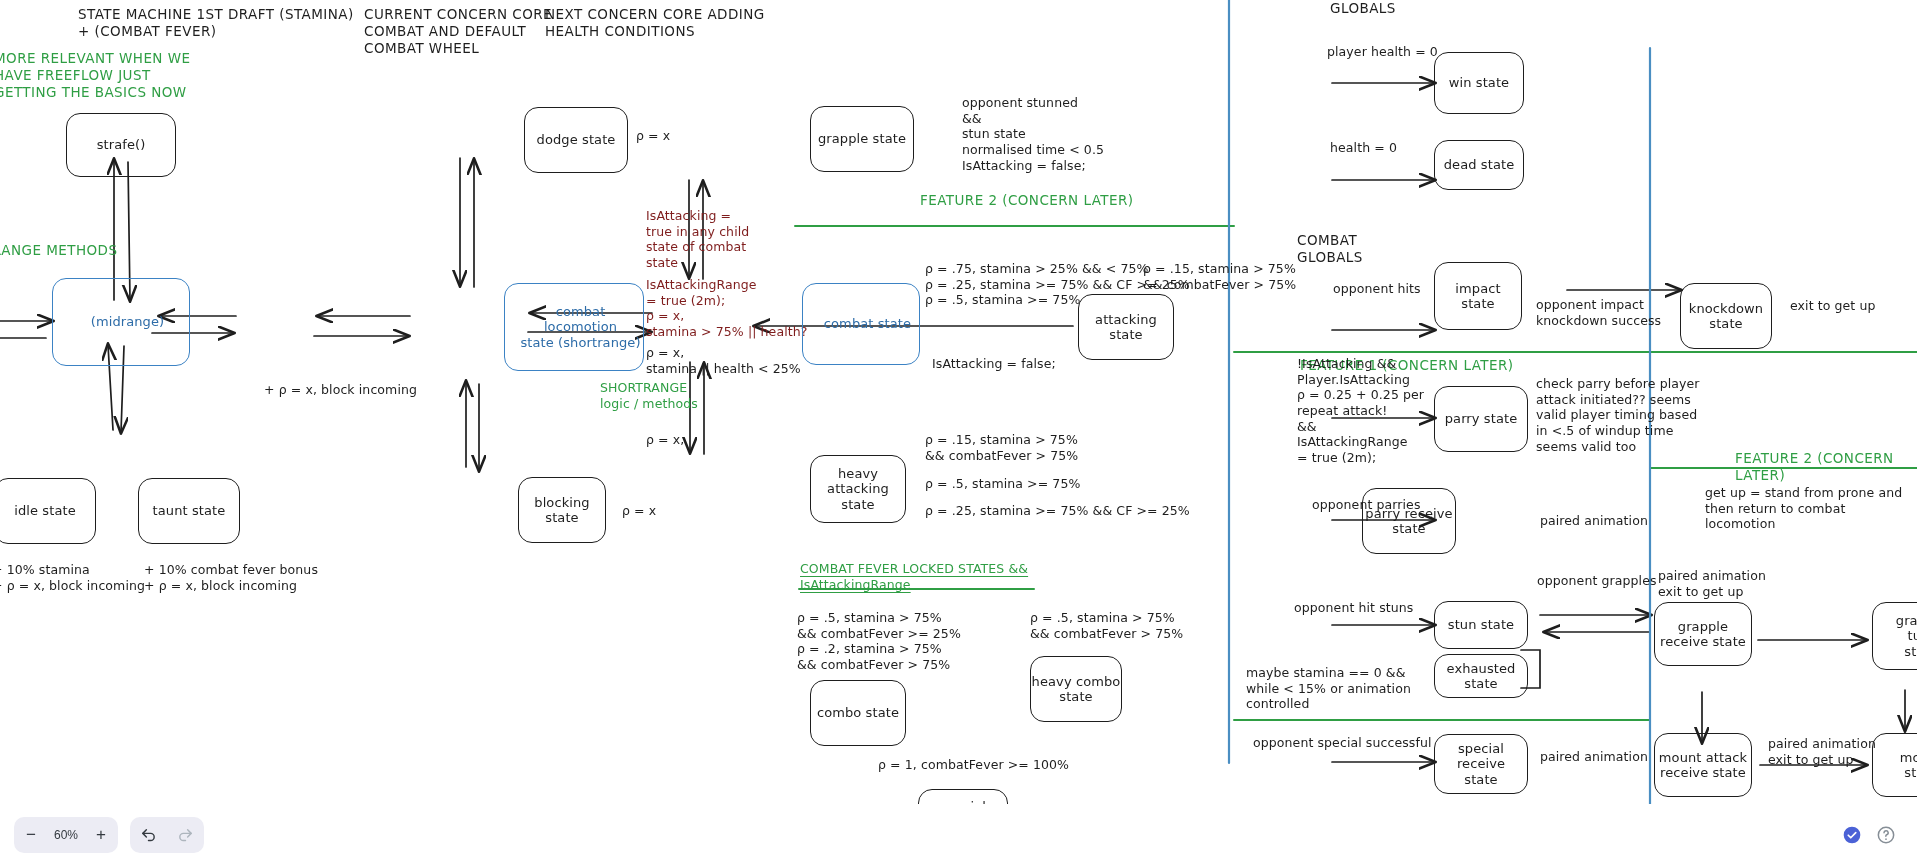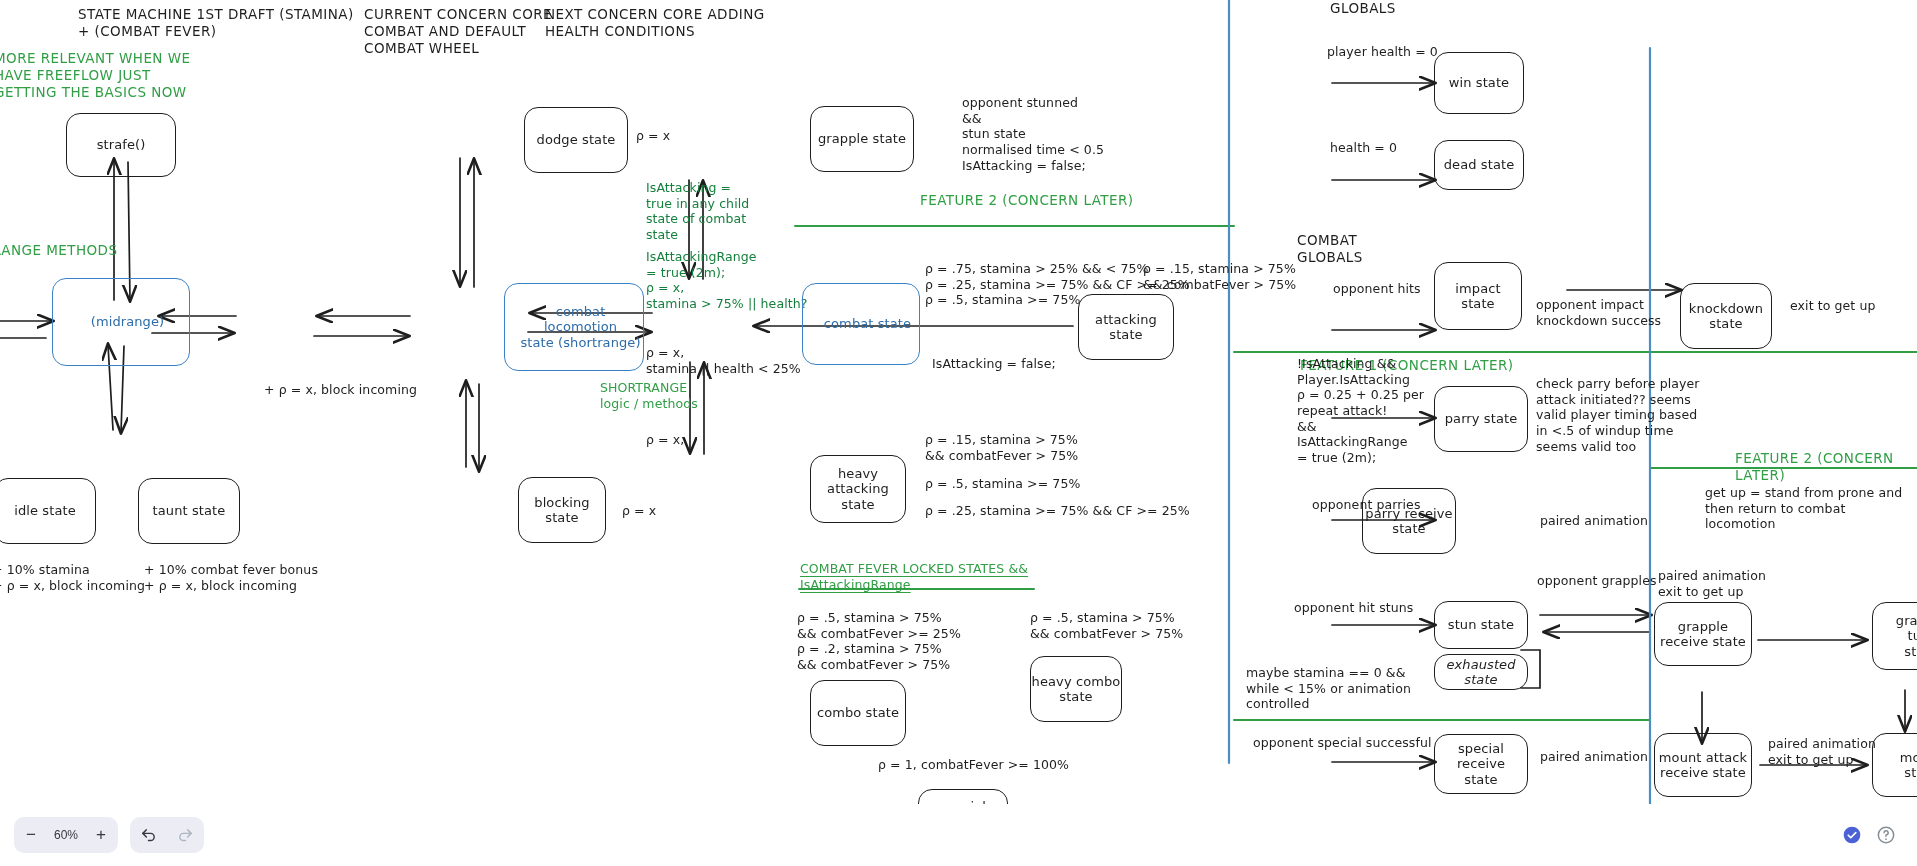--- a/index.html
+++ b/index.html
@@ -43,21 +43,21 @@
     font-size: 13px;
     line-height: 1.25;
     white-space: pre-line;
     letter-spacing: .1px;
   }
   .txt.cap {
     font-size: 13.5px;
     letter-spacing: .45px;
   }
   .txt.green { color: #2f9e44; }
-  .txt.blue  { color: #15803d; }
+  .txt.blue  { color: #7f1d1d; margin-top: 28px; }
   .txt.small { font-size: 12.5px; }
   .txt.underline { text-decoration: underline; text-underline-offset: 3px; }
 
   
   .toolbar {
     position: absolute;
     left: 0; bottom: 0;
     width: 1917px; height: 62px;
     background: #ffffff;
     display: flex; align-items: center;
@@ -306,21 +306,21 @@
 in &lt;.5 of windup time
 seems valid too</div>
 
   <div class="txt small" style="left:1312px; top:497px;">opponent parries</div>
   <div class="node" style="left:1362px; top:488px; width:94px; height:66px;">parry receive
 state</div>
   <div class="txt small" style="left:1540px; top:513px;">paired animation</div>
 
   <div class="txt small" style="left:1294px; top:600px;">opponent hit stuns</div>
   <div class="node" style="left:1434px; top:601px; width:94px; height:48px;">stun state</div>
-  <div class="node" style="left:1434px; top:654px; width:94px; height:36px;font-style:italic;">exhausted
+  <div class="node" style="left:1434px; top:654px; width:94px; height:44px;">exhausted
 state</div>
   <div class="txt small" style="left:1246px; top:665px;">maybe stamina == 0 &amp;&amp;
 while &lt; 15% or animation
 controlled</div>
   <div class="txt small" style="left:1537px; top:573px;">opponent grapples</div>
 
   <div class="txt small" style="left:1253px; top:735px;">opponent special successful</div>
   <div class="node" style="left:1434px; top:734px; width:94px; height:60px;">special receive
 state</div>
   <div class="txt small" style="left:1540px; top:749px;">paired animation</div>

